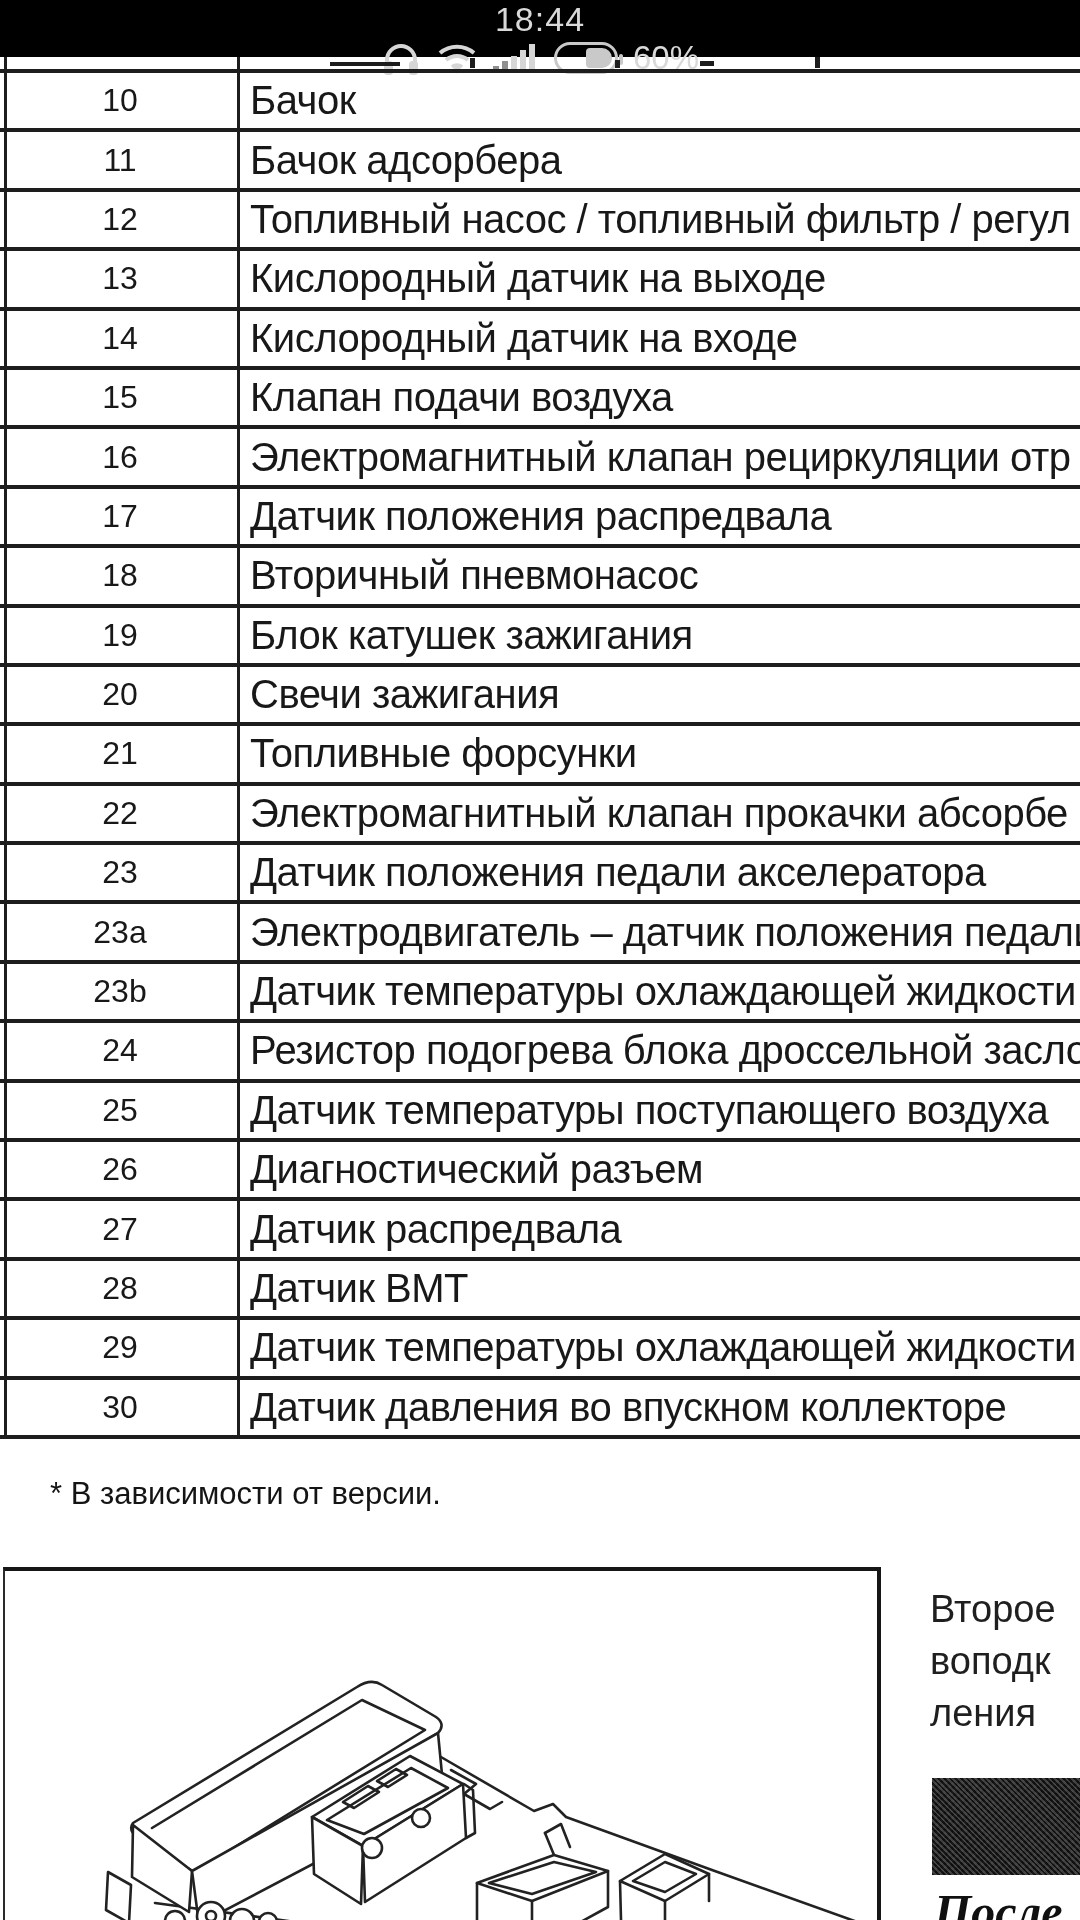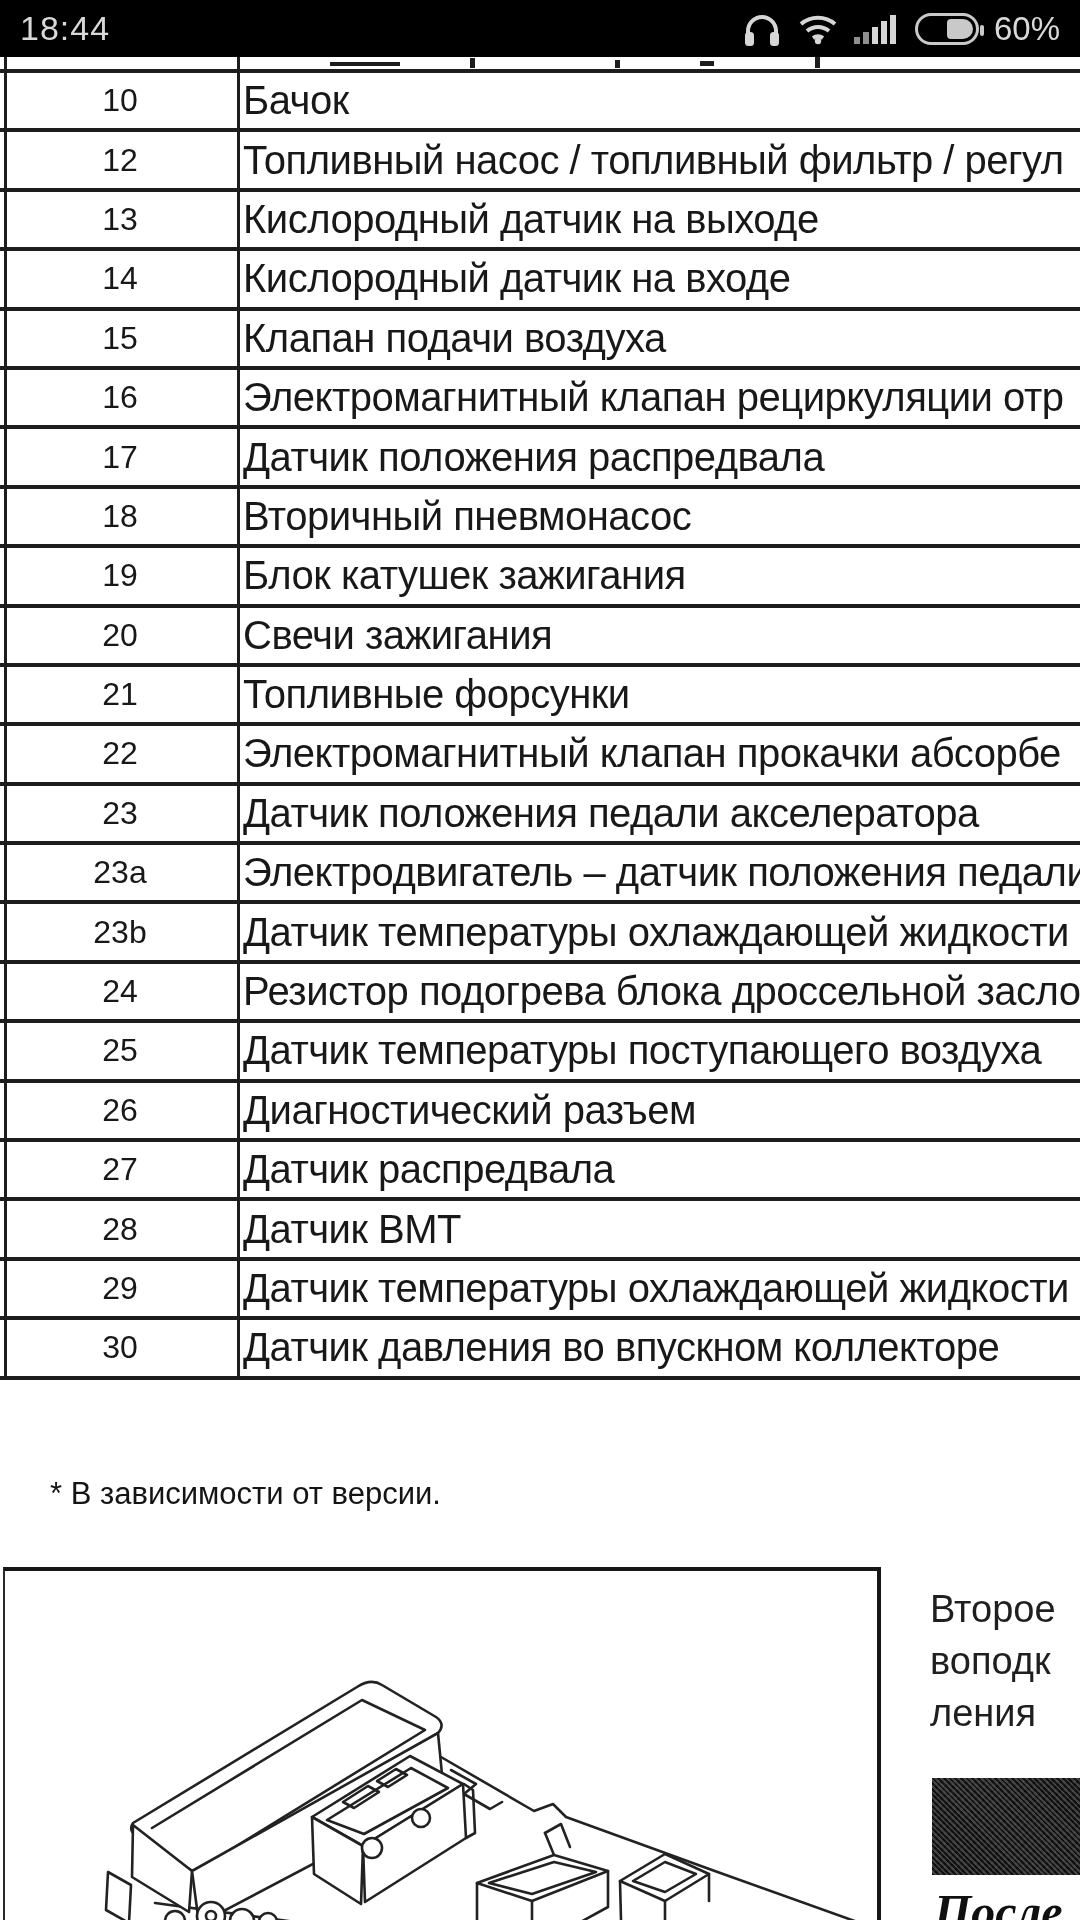--- a/index.html
+++ b/index.html
@@ -1,40 +1,40 @@
 <!DOCTYPE html>
 <html><head>
 <meta charset="utf-8">
 <style>
   html,body{margin:0;padding:0;background:#444;}
   .screen{position:relative;width:1080px;height:1920px;background:#ffffff;overflow:hidden;
           font-family:"Liberation Sans",sans-serif;color:#1c1c1c;}
   
   .status-bar{position:absolute;left:0;top:0;width:1080px;height:57px;background:#000;
               display:flex;align-items:center;justify-content:space-between;
-              padding:0 20px;box-sizing:border-box;}
+              padding:0 20px;box-sizing:border-box;flex-direction:column;}
   .sb-time{font-size:34px;color:#d9d9d9;letter-spacing:1px;}
   .sb-right{display:flex;align-items:center;gap:15px;}
   .sb-ic{display:block;}
   .battery{position:relative;width:64px;height:32px;border:3px solid #c9c9c9;border-radius:16px;
            box-sizing:border-box;}
   .battery-fill{position:absolute;top:3px;bottom:3px;right:3px;width:26px;background:#c9c9c9;
                 border-radius:4px 10px 10px 4px;}
   .battery:after{content:"";position:absolute;right:-8px;top:9px;width:4px;height:11px;
                  background:#c9c9c9;border-radius:2px;}
   .sb-batt-label{font-size:33px;color:#d9d9d9;}
   
   .parts-table{position:absolute;left:0;top:57px;width:1080px;}
   .parts-table::before{content:"";position:absolute;left:4px;top:0;bottom:0;width:3px;background:#1d1d1d;}
   .parts-table::after{content:"";position:absolute;left:237px;top:0;bottom:0;width:3px;background:#1d1d1d;}
   .trow{display:flex;height:55.4px;border-bottom:4px solid #1d1d1d;position:relative;overflow:hidden;}
   .trow.partial{height:12px;}
   .tnum{flex:0 0 240px;display:flex;align-items:center;justify-content:center;
         font-size:32px;color:#181818;}
-  .tlabel{flex:1;display:flex;align-items:center;padding-left:3px;font-size:40px;color:#181818;
+  .tlabel{flex:1;display:flex;align-items:center;padding-left:10px;font-size:40px;color:#181818;
           white-space:nowrap;overflow:hidden;letter-spacing:-0.5px;}
   .frag{position:absolute;background:#1d1d1d;}
   
   .footnote{position:absolute;left:5px;top:1476px;font-size:31px;color:#141414;margin-left:45px;}
   
   .figure-frame{position:absolute;left:3px;top:1567px;width:872px;height:353px;
                 border-top:4px solid #161616;border-right:4px solid #161616;border-left:2px solid #2a2a2a;
                 box-sizing:content-box;overflow:hidden;background:#fff;}
   
   .side-text{position:absolute;left:930px;top:1583px;width:150px;font-size:38px;line-height:52px;
@@ -87,20 +87,24 @@
         <span class="frag" style="left:615px;top:3px;width:5px;height:8px;"></span>
         <span class="frag" style="left:700px;top:4px;width:14px;height:5px;"></span>
         <span class="frag" style="left:815px;top:0px;width:5px;height:11px;"></span>
       </div>
       <div>
           <div class="trow">
             <div class="tnum">10</div>
             <div class="tlabel">Бачок</div>
           </div>
           <div class="trow">
+            <div class="tnum">11</div>
+            <div class="tlabel">Бачок адсорбера</div>
+          </div>
+          <div class="trow">
             <div class="tnum">12</div>
             <div class="tlabel">Топливный насос / топливный фильтр / регул</div>
           </div>
           <div class="trow">
             <div class="tnum">13</div>
             <div class="tlabel">Кислородный датчик на выходе</div>
           </div>
           <div class="trow">
             <div class="tnum">14</div>
             <div class="tlabel">Кислородный датчик на входе</div>

